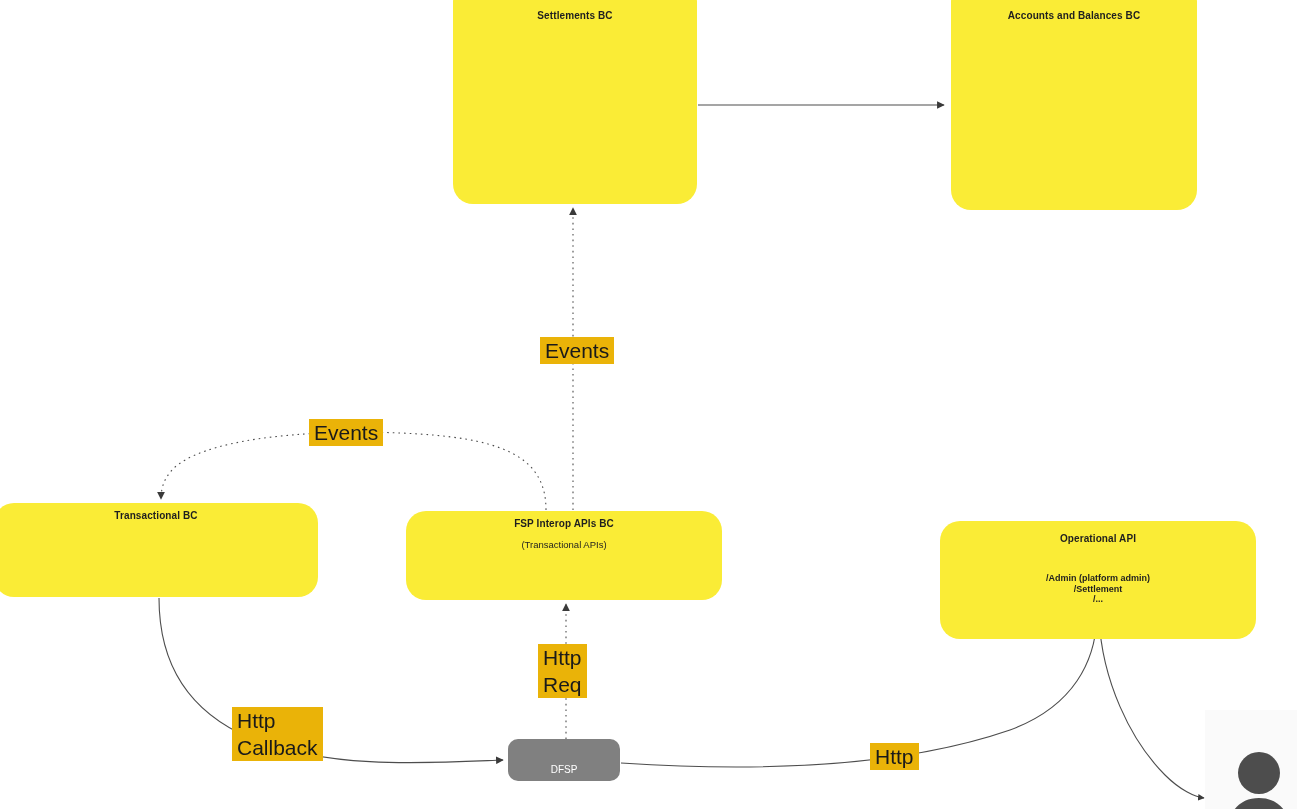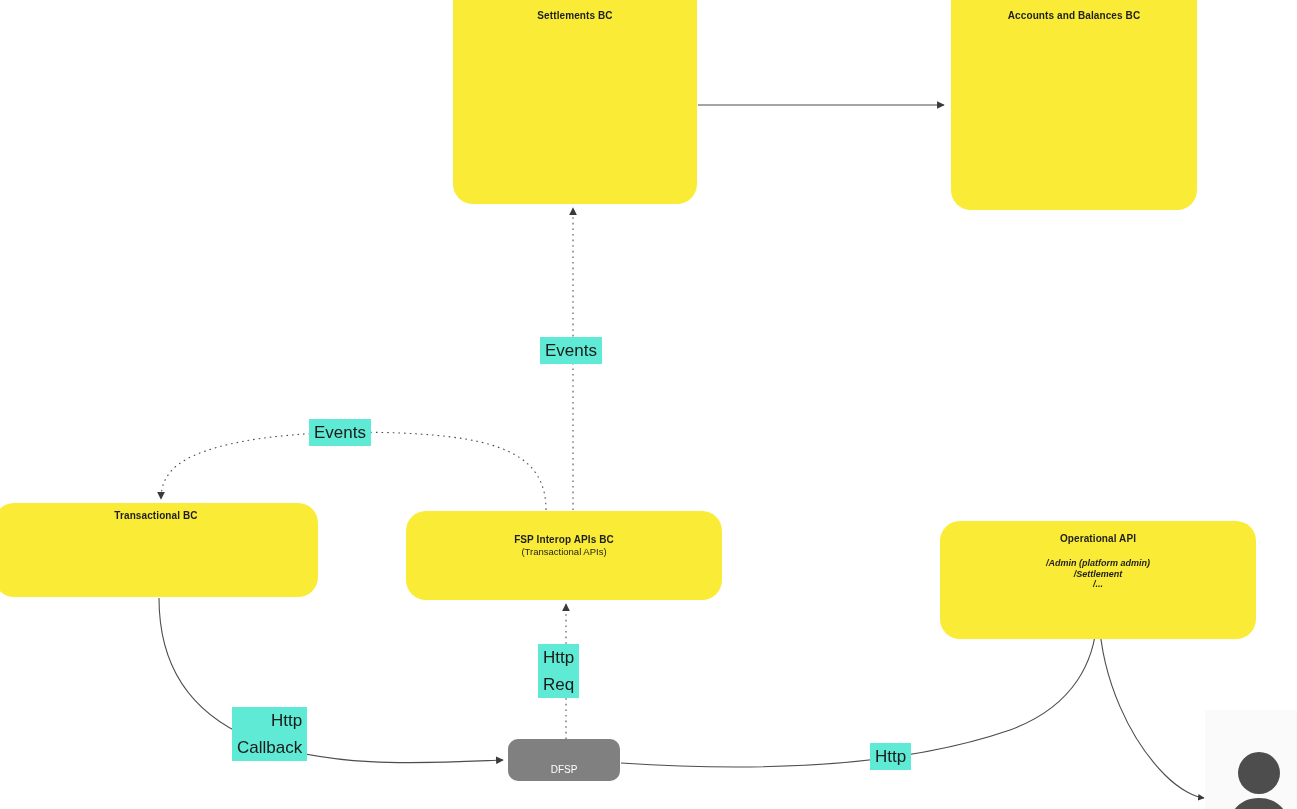--- a/index.html
+++ b/index.html
@@ -61,26 +61,26 @@
   .node-label-white {
     font-size: 10px;
     font-weight: normal;
     color: #ffffff;
     text-align: center;
     line-height: 12px;
     margin-top: 20px;
   }
   .edge-label {
     position: absolute;
-    font-size: 17px;
+    font-size: 21px;
     color: #1a1a1a;
     font-family: "Liberation Sans", sans-serif;
     line-height: 27px;
-    text-align: right;
-    background: #5eead4;
+    text-align: left;
+    background: #eab308;
     padding: 0 5px;
     white-space: pre-line;
     z-index: 3;
   }
   .actor-box {
     position: absolute;
     background: #fafafa;
     z-index: 2;
   }
   .actor-icon {
@@ -120,28 +120,28 @@
 </div>
 
 <div class="node yellow" style="left:951px; top:-18px; width:246px; height:228px; padding-top:28px;">
   <div class="node-title">Accounts and Balances BC</div>
 </div>
 
 <div class="node yellow" style="left:-6px; top:503px; width:324px; height:94px; padding-top:7px;">
   <div class="node-title">Transactional BC</div>
 </div>
 
-<div class="node yellow" style="left:406px; top:511px; width:316px; height:89px; padding-top:23px;">
+<div class="node yellow" style="left:406px; top:511px; width:316px; height:89px; padding-top:7px;gap:9px;">
   <div class="node-title">FSP Interop APIs BC</div>
   <div class="node-sub" style="margin-top:0;">(Transactional APIs)</div>
 </div>
 
 <div class="node yellow" style="left:940px; top:521px; width:316px; height:118px; padding-top:12px;">
   <div class="node-title">Operational API</div>
-  <div class="node-sub-bold" style="margin-top:13px;font-style:italic;">/Admin (platform admin)
+  <div class="node-sub-bold" style="margin-top:28px;">/Admin (platform admin)
 /Settlement
 /...</div>
 </div>
 
 <div class="node gray" style="left:508px; top:739px; width:112px; height:42px; justify-content:center; border-radius:10px;">
   <div class="node-label-white">DFSP</div>
 </div>
 
 <div class="actor-box" style="left:1205px; top:710px; width:92px; height:99px;">
   <svg class="actor-icon" width="92" height="99" viewBox="0 0 92 99" xmlns="http://www.w3.org/2000/svg">

